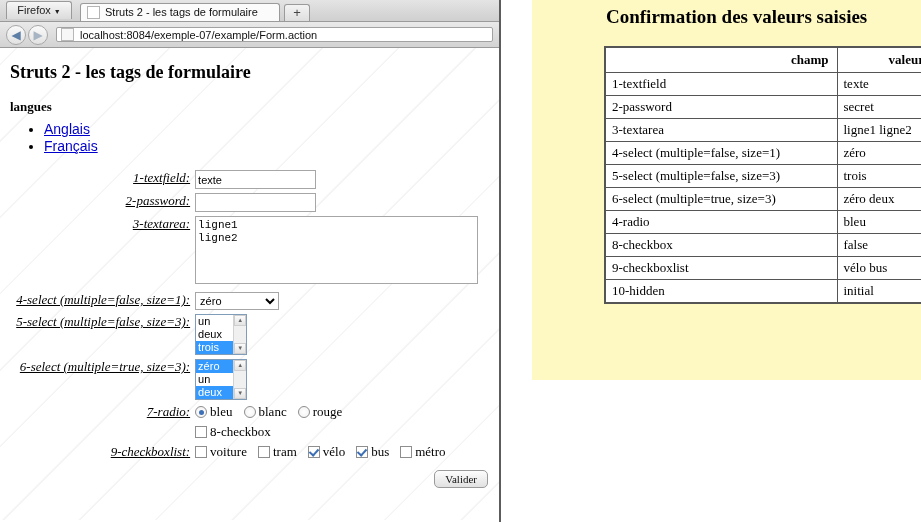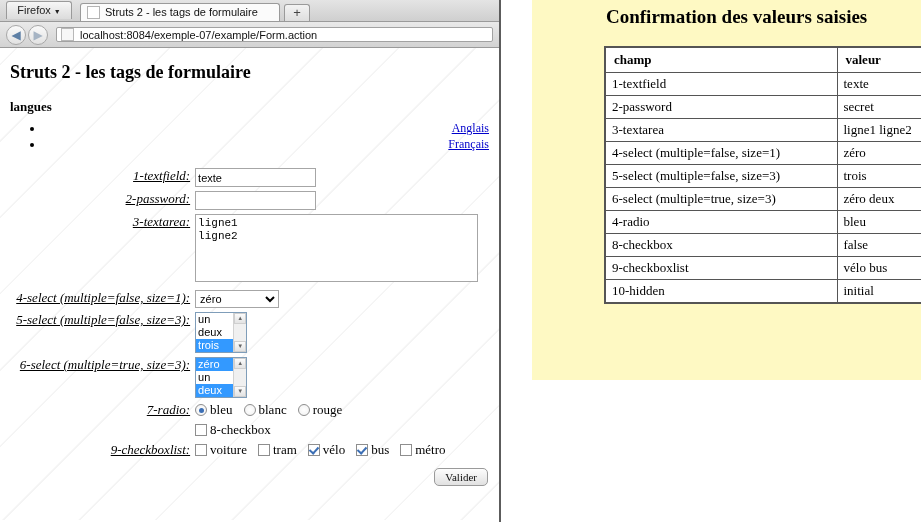--- a/index.html
+++ b/index.html
@@ -176,23 +176,22 @@
   #page h3 {
     font-family: "Liberation Serif", serif;
     font-size: 13px;
     font-weight: bold;
     margin: 0 0 6px 0;
     color: #000;
   }
   ul.langs {
     margin: 4px 0 14px 0;
     padding-left: 34px;
-    font-family: Liberation Serif, serif;
-    font-size: 12px;
-    text-align: right;
+    font-family: Liberation Sans, sans-serif;
+    font-size: 14px;
   }
   ul.langs li { margin: 1px 0; }
   ul.langs a {
     color: #0000cc;
     text-decoration: underline;
   }
 
   table.formtable {
     border-collapse: collapse;
     width: 478px;
@@ -377,21 +376,21 @@
     border-collapse: collapse;
     margin: 18px 0 0 72px;
     font-family: "Liberation Serif", serif;
     font-size: 13px;
     border: 2px solid #555;
   }
   table.conf th {
     border: 1px solid #555;
     padding: 4px 8px;
     font-weight: bold;
-    text-align: left;
+    text-align: right;
     background: #ffffff;
   }
   table.conf td {
     border: 1px solid #555;
     padding: 3px 6px;
     text-align: left;
     background: #ffffff;
     white-space: nowrap;
   }
   table.conf col.c1 { width: 232px; }

